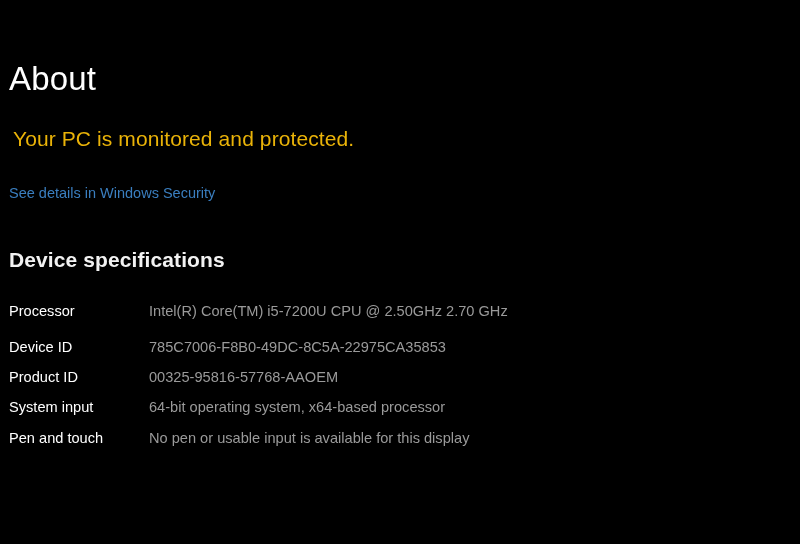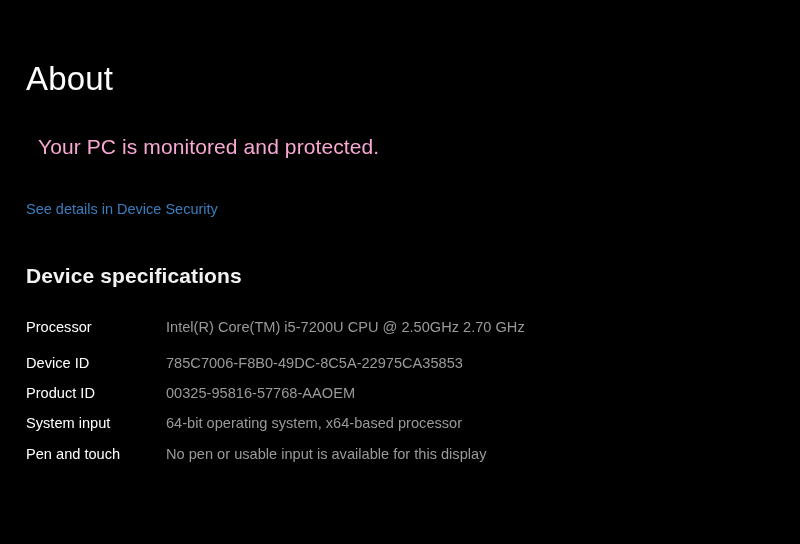--- a/index.html
+++ b/index.html
@@ -14,40 +14,40 @@
     font-family: "Liberation Sans", sans-serif;
     color: #ffffff;
     -webkit-font-smoothing: antialiased;
   }
 
   .page {
     position: relative;
     width: 800px;
     height: 524px;
     background: #000000;
-    padding-left: 26px;
+    padding-left: 9px;
     box-sizing: border-box;
   }
 
   .page-title {
     font-size: 33px;
     font-weight: 300;
     color: #ffffff;
     letter-spacing: 0.2px;
     line-height: 1;
     padding-top: 62px;
     margin: 0;
   }
 
   .protection-status {
     font-size: 21px;
     font-weight: 400;
-    color: #f9a8d4;
+    color: #eab308;
     line-height: 1;
-    margin: 12px;
+    margin: 4px;
     padding-top: 29px;
     letter-spacing: 0.1px;
   }
 
   .security-link {
     display: inline-block;
     font-size: 14.5px;
     font-weight: 400;
     color: #3a7ebf;
     text-decoration: none;
@@ -104,21 +104,21 @@
 </style>
 </head>
 <body>
 
 <div class="page">
 
   <h1 class="page-title">About</h1>
 
   <div class="protection-status">Your PC is monitored and protected.</div>
 
-  <a class="security-link" href="#">See details in Device Security</a>
+  <a class="security-link" href="#">See details in Windows Security</a>
 
   <h2 class="section-heading">Device specifications</h2>
 
   <table class="spec-table">
     <tbody>
       <tr class="spec-row">
         <td class="spec-label">Processor</td>
         <td class="spec-value">Intel(R) Core(TM) i5-7200U CPU @ 2.50GHz   2.70 GHz</td>
       </tr>
       <tr class="spec-row tight">

